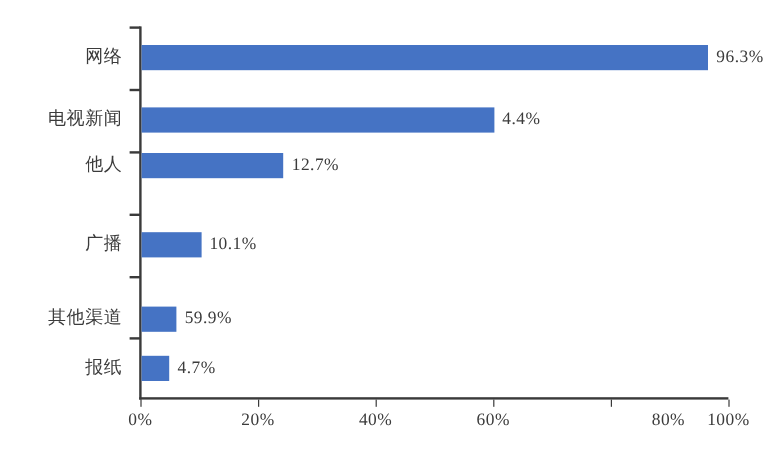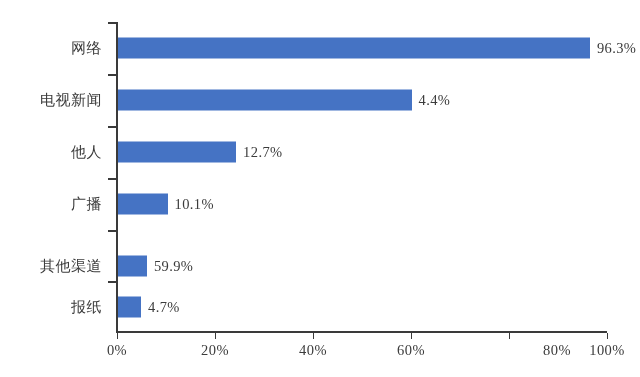--- a/index.html
+++ b/index.html
@@ -138,21 +138,21 @@
   </div>
 
   <div class="row" style="top:74px;">
     <div class="cat-label">电视新闻</div>
     <div class="bar-wrap">
       <div class="bar" style="width: 293.5px;"></div>
       <div class="bar-value">4.4%</div>
     </div>
   </div>
 
-  <div class="row" style="top:126px;">
+  <div class="row" style="top:112px;">
     <div class="cat-label">他人</div>
     <div class="bar-wrap">
       <div class="bar" style="width: 118.1px;"></div>
       <div class="bar-value">12.7%</div>
     </div>
   </div>
 
   <div class="row" style="top:178px;">
     <div class="cat-label">广播</div>
     <div class="bar-wrap">

